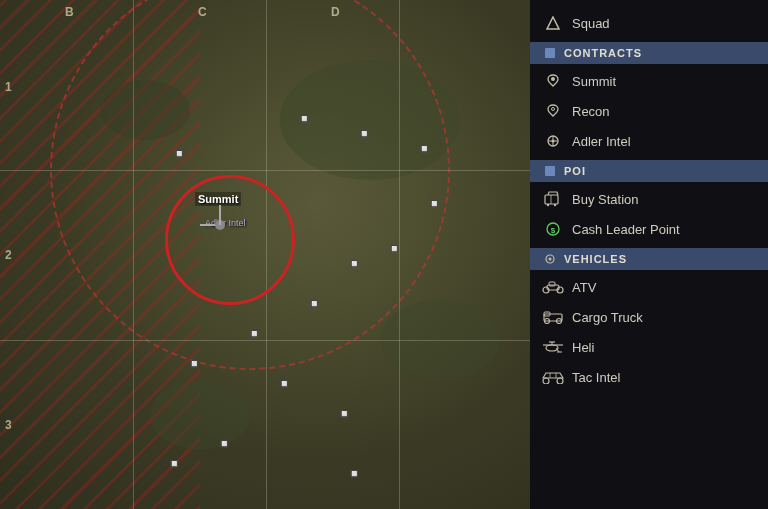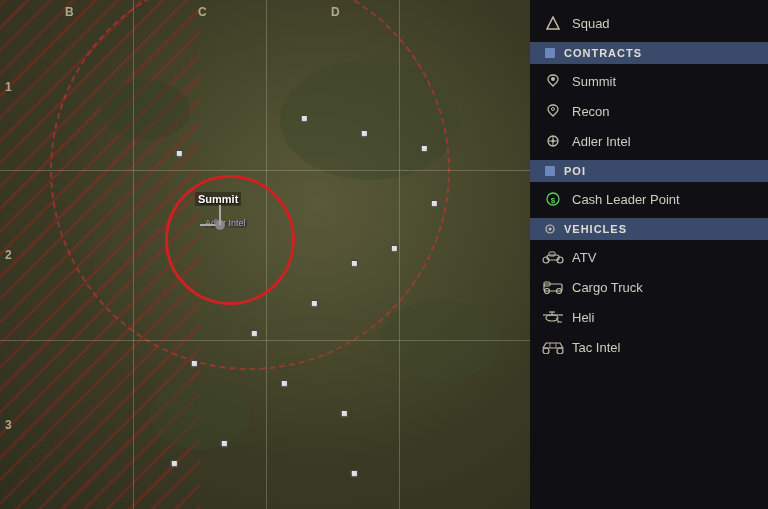--- a/index.html
+++ b/index.html
@@ -333,20 +333,32 @@
 
   <div class="section-header">
     <div class="legend-icon">
       <svg width="12" height="12" viewBox="0 0 12 12">
         <rect x="1" y="1" width="10" height="10" fill="#6a88bb" rx="1"></rect>
       </svg>
     </div>
     <span>POI</span>
   </div>
 
+  <div class="legend-item">
+    <div class="legend-icon">
+      <svg width="18" height="16" viewBox="0 0 18 16">
+        <rect x="1" y="4" width="13" height="9" fill="none" stroke="#c0bca8" stroke-width="1.2" rx="1"></rect>
+        <path d="M4 4 L5 1 L13 1 L14 4" fill="none" stroke="#c0bca8" stroke-width="1.2"></path>
+        <line x1="7" y1="4" x2="7" y2="13" stroke="#c0bca8" stroke-width="0.8"></line>
+        <circle cx="4" cy="14" r="1.2" fill="#c0bca8"></circle>
+        <circle cx="11" cy="14" r="1.2" fill="#c0bca8"></circle>
+      </svg>
+    </div>
+    <span>Buy Station</span>
+  </div>
 
   <div class="legend-item">
     <div class="legend-icon">
       <svg width="16" height="16" viewBox="0 0 16 16">
         <circle cx="8" cy="8" r="6" fill="none" stroke="#5dcc5d" stroke-width="1.3"></circle>
         <text x="8" y="12" text-anchor="middle" font-size="8" fill="#5dcc5d" font-weight="bold">$</text>
       </svg>
     </div>
     <span>Cash Leader Point</span>
   </div>

